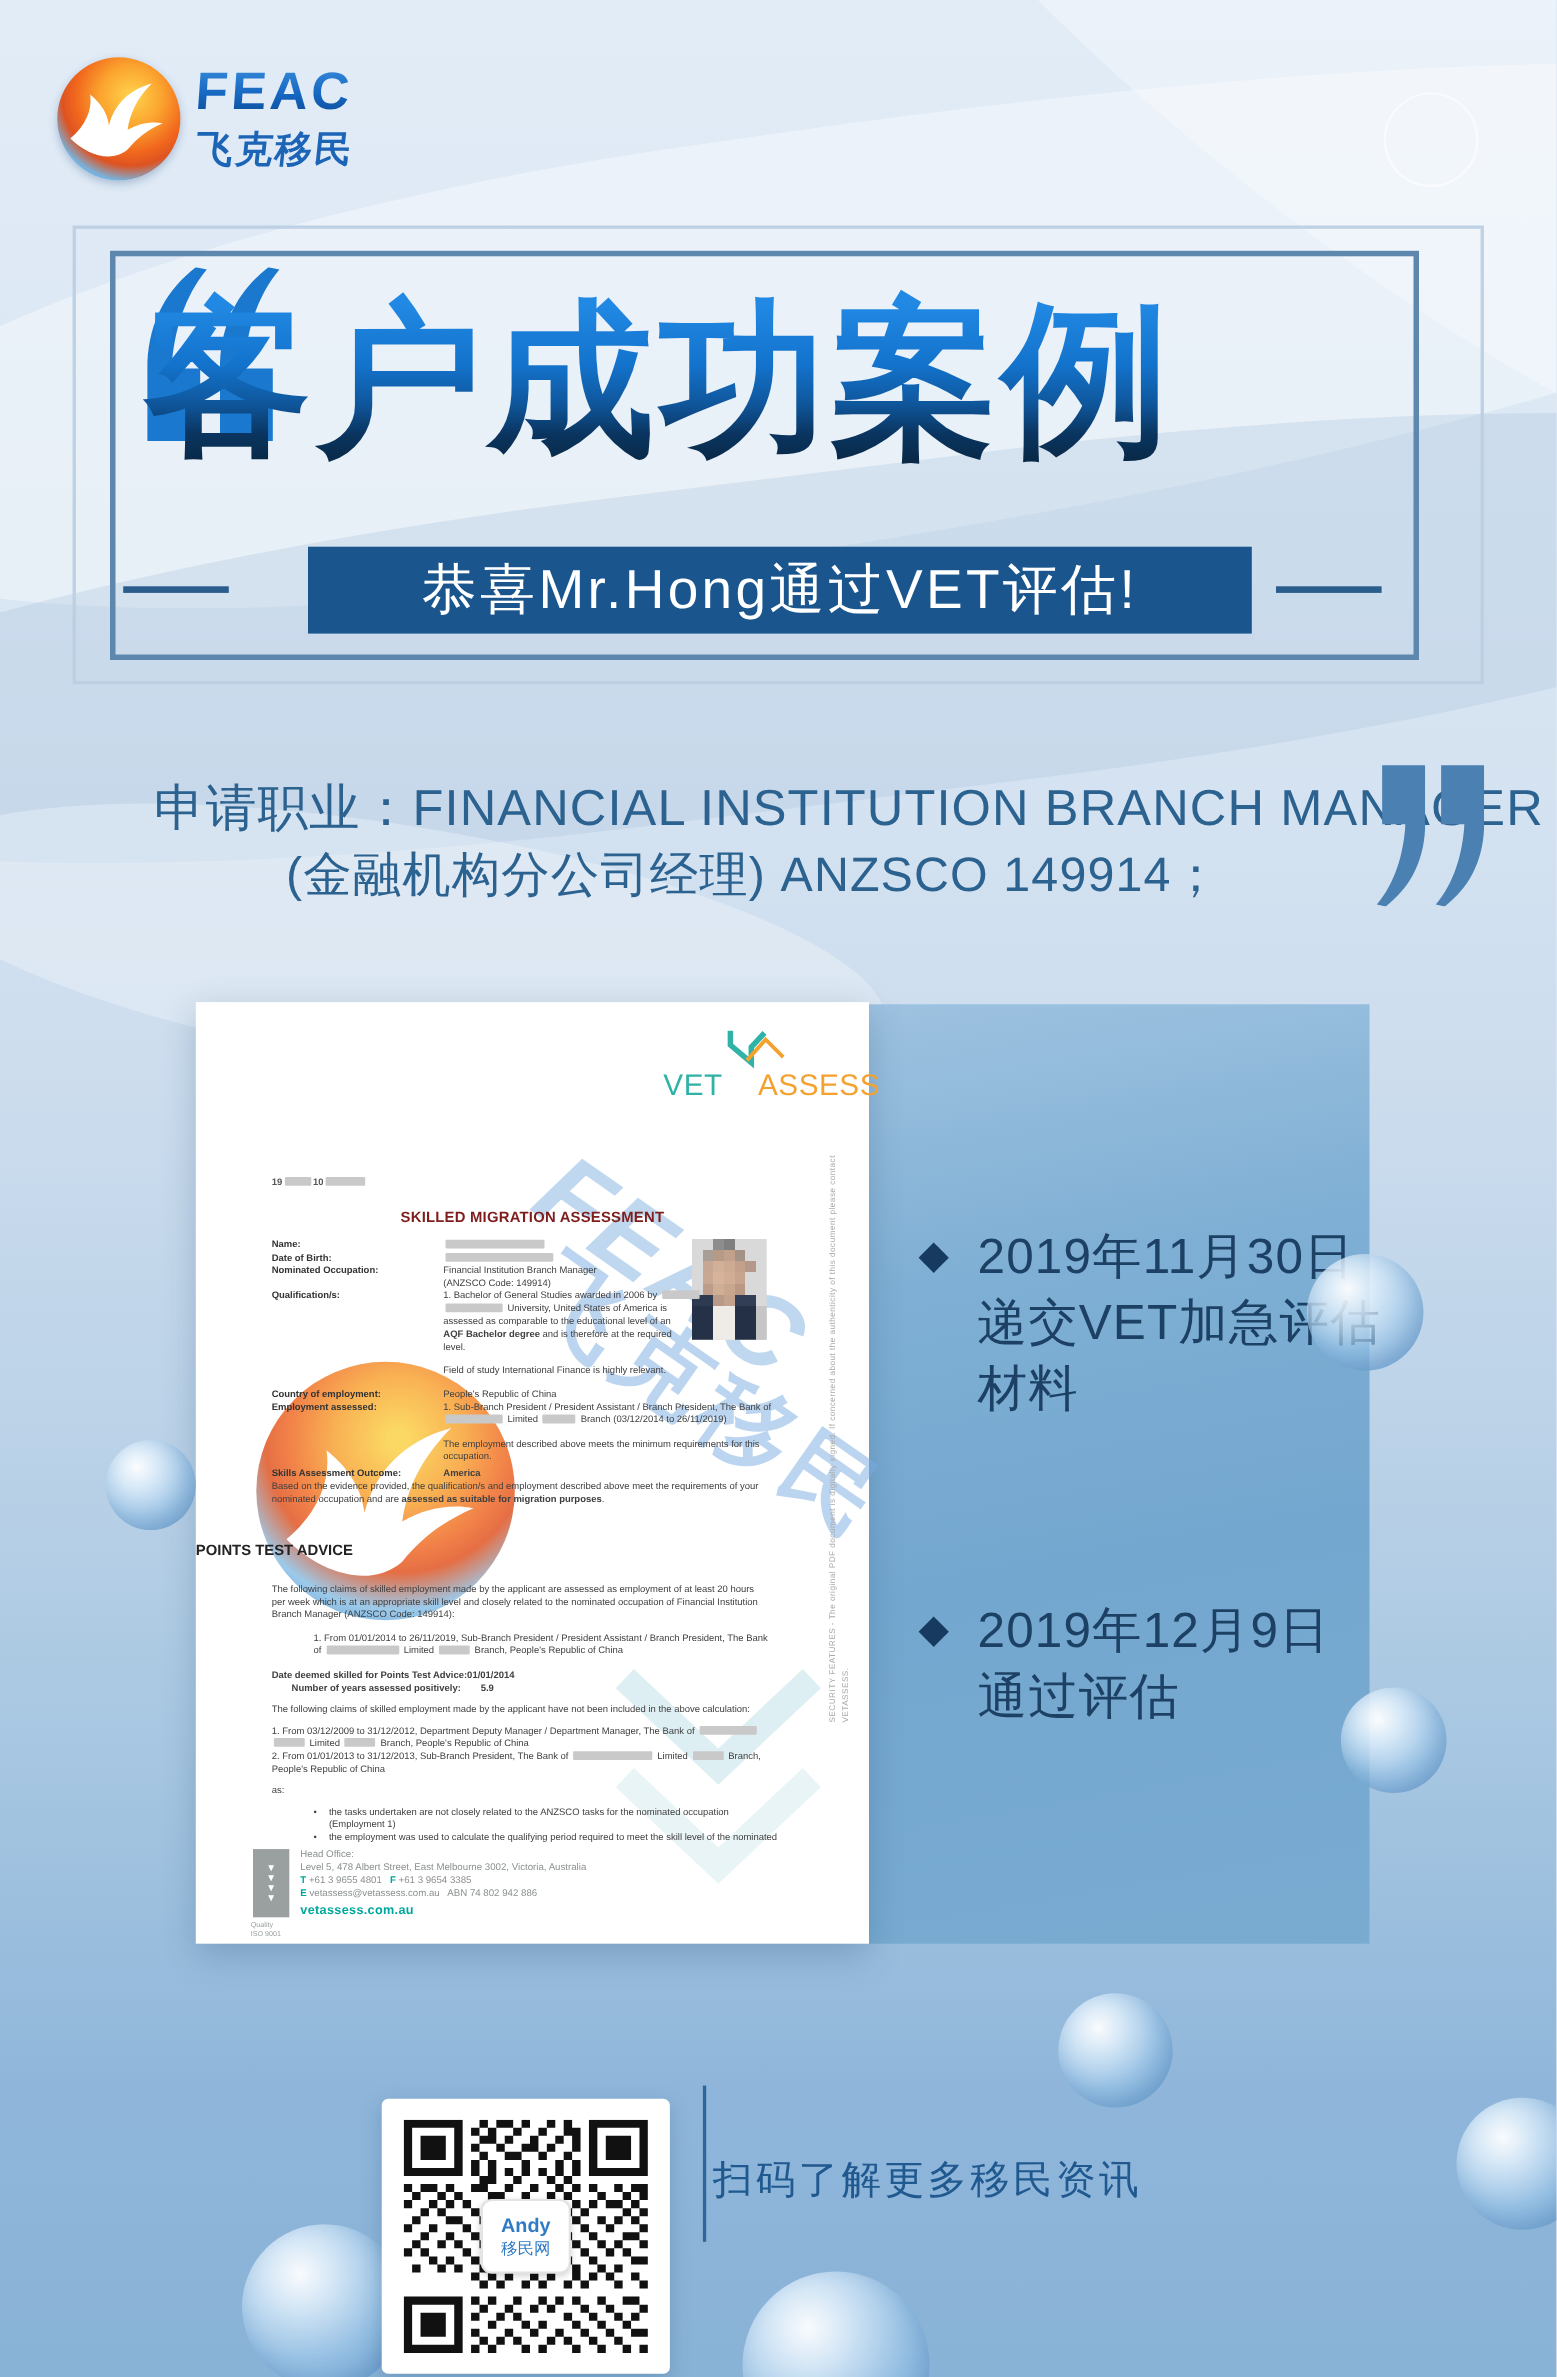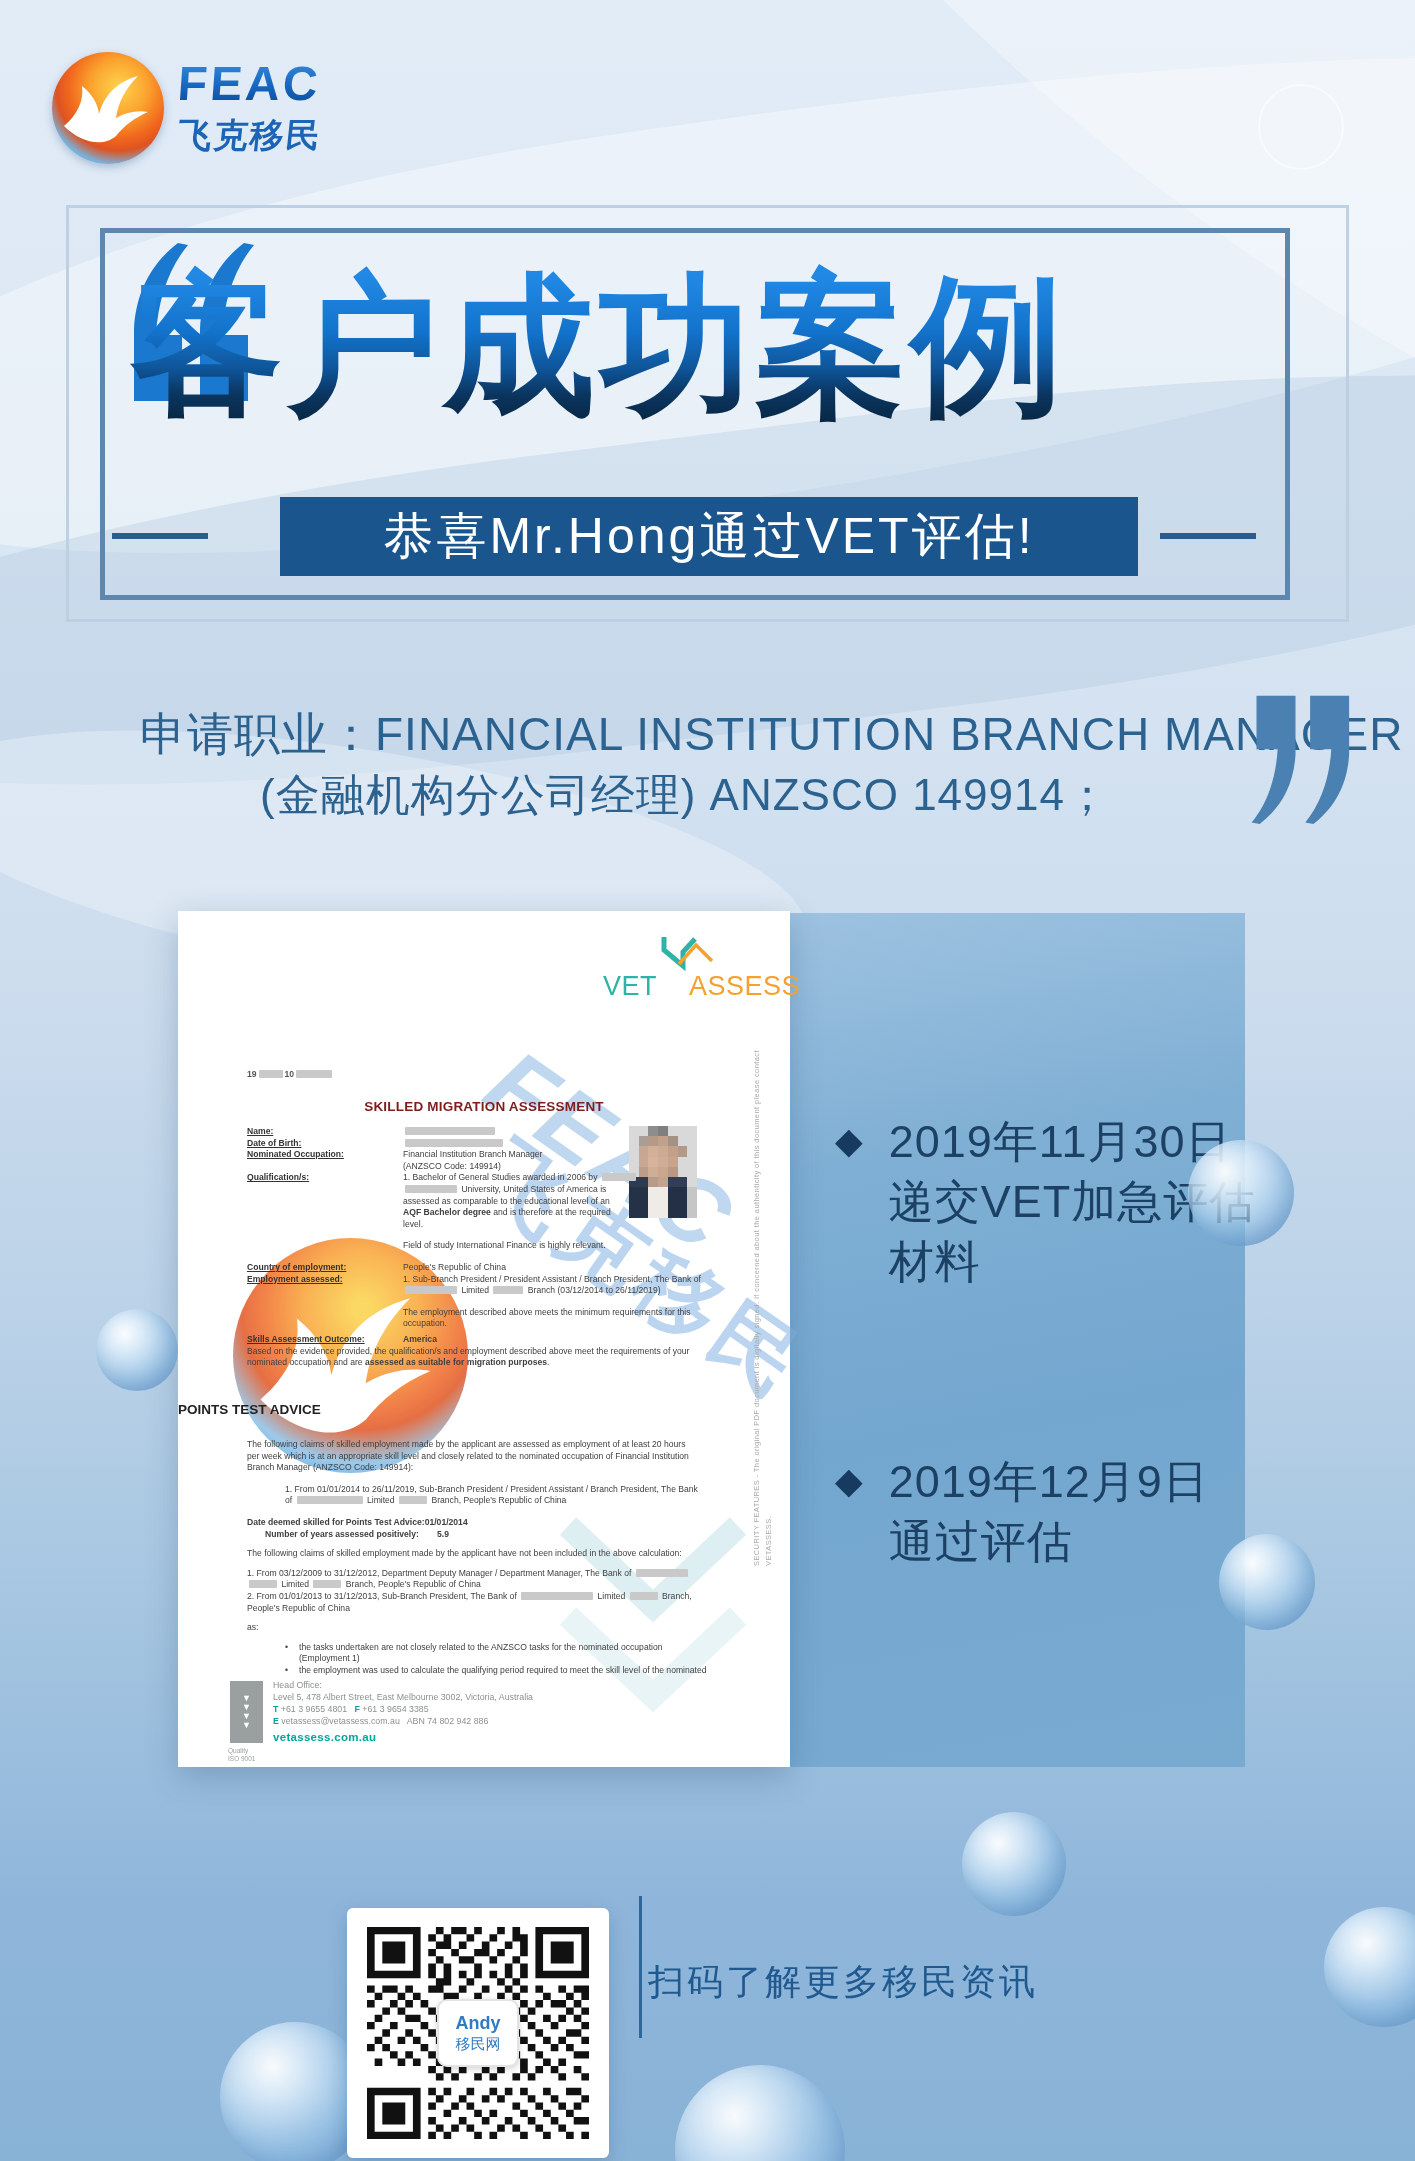--- a/index.html
+++ b/index.html
@@ -58,21 +58,21 @@
   .b{font-weight:bold;}
   .redact{display:inline-block;height:8px;background:#c9c9c9;border-radius:1px;vertical-align:baseline;margin:0 2px;transform:translateY(1px);}
   .doc-logo{position:absolute;left:425px;top:22px;width:170px;text-align:center;}
   .doc-logo .lg-text{font-size:27px;letter-spacing:.5px;margin-top:2px;white-space:nowrap;}
   .lg-vet{color:#2fb3a6;}
   .lg-assess{color:#f4a12e;margin-left:32px;}
   .doc-ref{position:absolute;left:69px;top:158px;font-weight:bold;color:#555;}
   .doc-title{position:absolute;left:0;top:190px;width:100%;text-align:center;font-size:13.5px;font-weight:bold;color:#7f1d1d;letter-spacing:.2px;}
   .doc-body{position:absolute;left:69px;top:215px;width:500px;}
   .docrow{display:flex;}
-  .doclabel{width:156px;flex:none;font-weight:bold;color:#333;white-space:nowrap;text-decoration:underline;}
+  .doclabel{width:156px;flex:none;font-weight:bold;color:#333;white-space:nowrap;}
   .docval{flex:none;}
   .sp10{height:10px;} .sp8{height:8px;} .sp4{height:4px;}
   .photo{position:absolute;left:451px;top:215px;width:68px;height:92px;}
   .points-title{position:absolute;left:0;top:493px;width:100%;text-align:left;font-size:13.5px;font-weight:bold;color:#222;}
   .points-body{position:absolute;left:69px;top:528px;width:520px;}
   .indent{margin-left:38px;}
   .years-line{display:flex;text-align:center;}
   .years-line .yl{width:190px;flex:none;}
   .blt{display:flex;margin-left:38px;}
   .blt .dot{width:14px;flex:none;}

